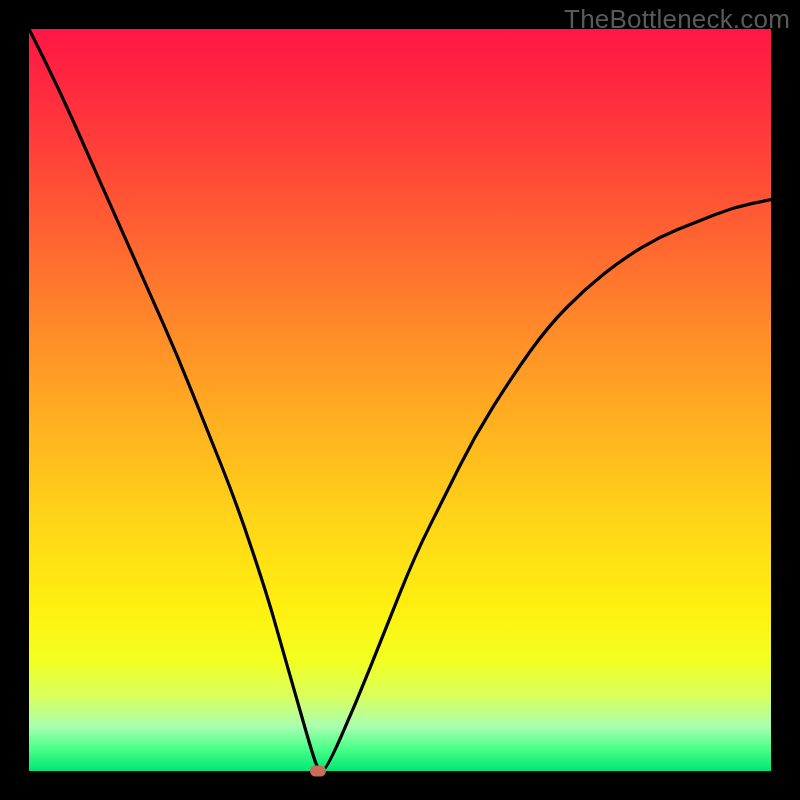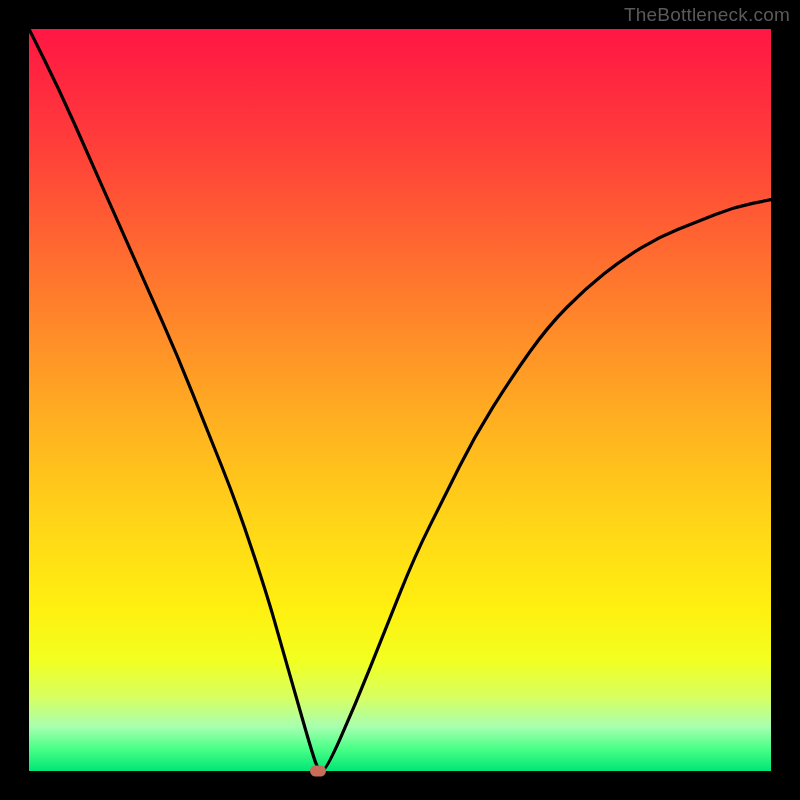--- a/index.html
+++ b/index.html
@@ -31,21 +31,21 @@
       #a8ffb0 94%,
       #4aff88 97%,
       #00e676 100%
     );
   }
   .watermark {
     position: absolute;
     top: 4px;
     right: 10px;
     color: #5a5a5a;
-    font-size: 19px;
+    font-size: 26px;
     font-weight: 500;
     letter-spacing: 0.2px;
     user-select: none;
   }
   svg.curve {
     position: absolute;
     left: 0;
     top: 0;
     width: 742px;
     height: 742px;

